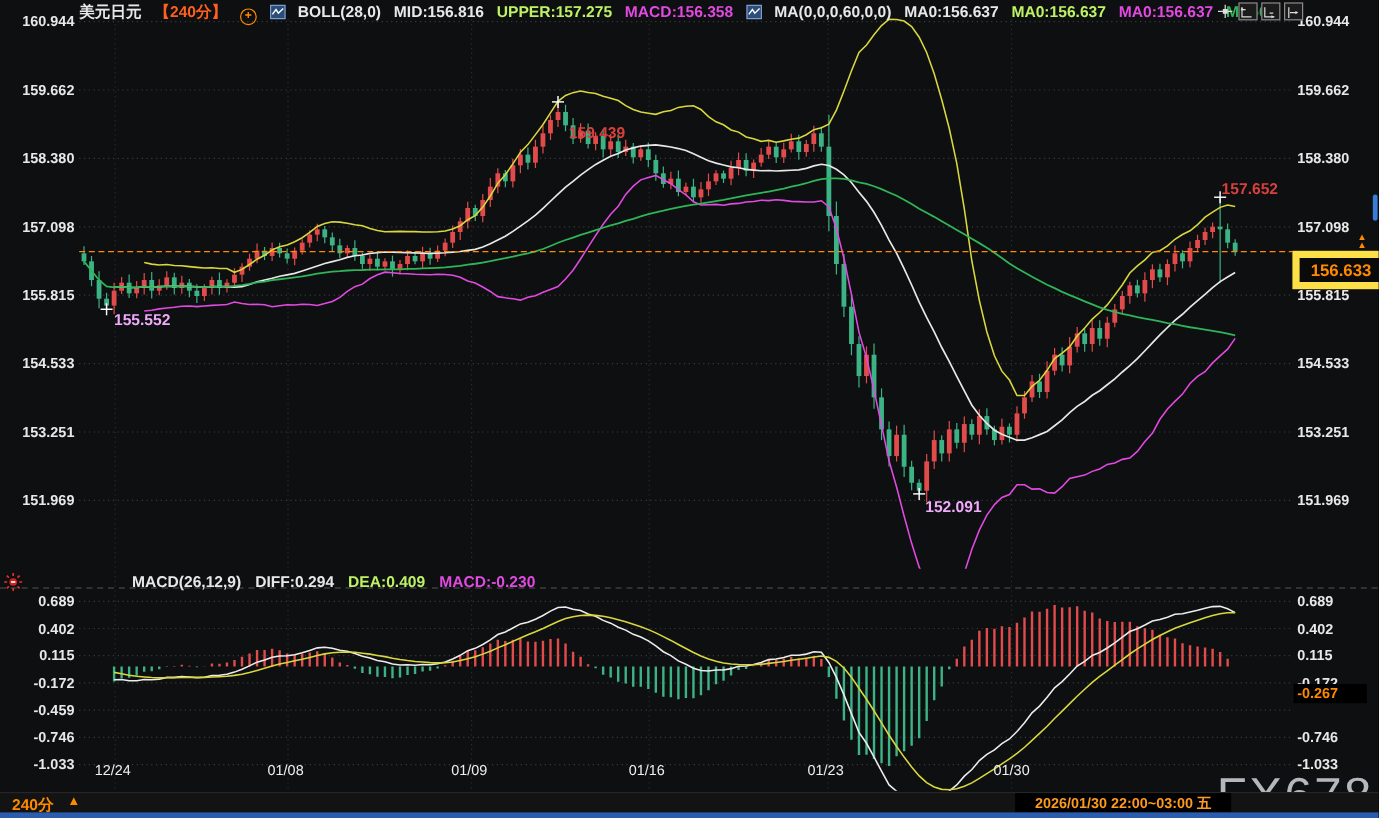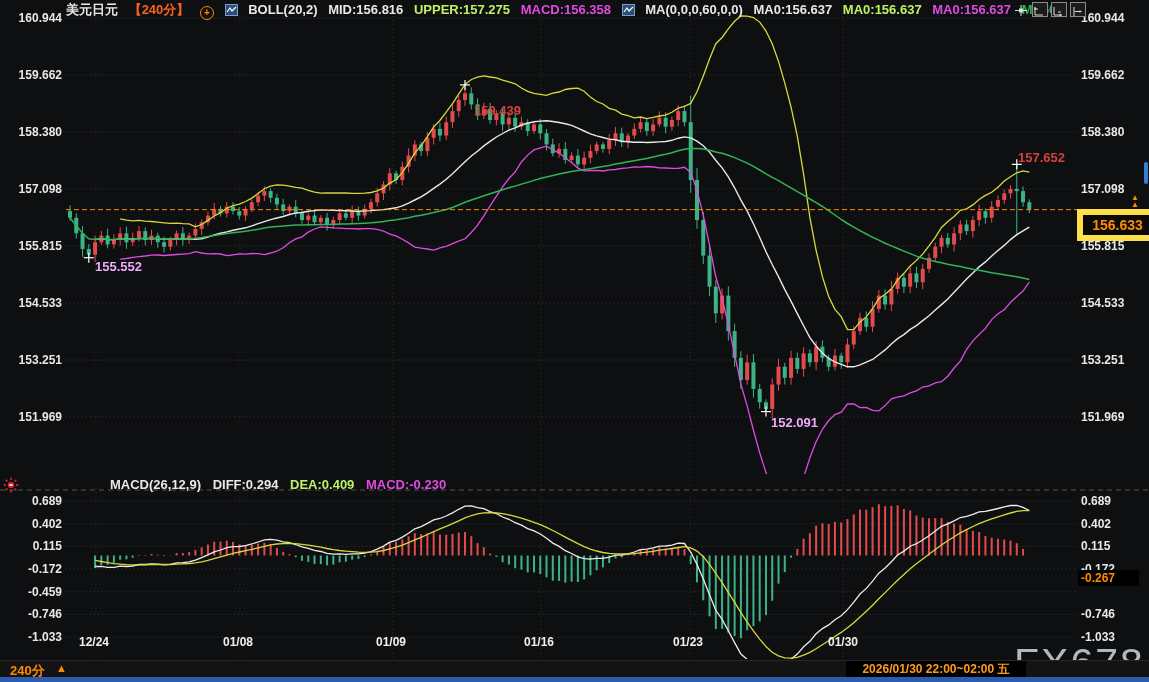--- a/index.html
+++ b/index.html
@@ -30,21 +30,21 @@
                text-align:center;width:14px;}
   .macdhdr{position:absolute;top:477px;left:66px;font-size:13px;font-weight:bold;white-space:nowrap;padding-left:44px;}
   .macdhdr span{margin-right:8px;}
   .alarm{position:absolute;left:3px;top:477px;width:16px;height:16px;}
   .macdhl{position:absolute;left:1078px;top:570px;width:58px;height:16px;background:#000;
           color:#ff8a00;font-size:12px;font-weight:bold;line-height:16px;padding-left:3px;}
   .timebar{position:absolute;left:0;top:660px;width:1149px;height:17px;background:#131313;
            border-top:1px solid #262626;}
   .tflabel{position:absolute;left:10px;top:662px;color:#ff8a00;font-size:13px;font-weight:bold;}
   .tfarrow{position:absolute;left:56px;top:662px;color:#ff8a00;font-size:11px;font-weight:bold;}
-  .tlab{position:absolute;top:635px;color:#f0f0f0;font-size:12px;font-weight:bold;}
+  .tlab{position:absolute;top:635px;color:#f0f0f0;font-size:12px;font-weight:normal;}
   .thl{position:absolute;left:846px;top:661px;width:180px;height:16px;background:#000;
        color:#ff9a1e;font-size:12px;font-weight:bold;line-height:16px;text-align:center;white-space:nowrap;}
   .bluebar{position:absolute;left:0;top:677px;width:1149px;height:5px;background:#2a5db0;}
   .watermark{position:absolute;left:1014px;top:618px;color:#c3c7cd;font-size:41px;font-weight:400;
              letter-spacing:2px;opacity:0.92;margin-top:22px;}
   .sliver{position:absolute;left:1144px;top:162px;width:4px;height:22px;background:#3a7bd5;border-radius:2px;}
 </style>
 </head>
 <body>
 
@@ -580,21 +580,21 @@
   <div class="lbl tickR" style="top:353px">153.251</div>
   <div class="lbl tickR" style="top:410px">151.969</div>
 
   <div class="hdr">
     <span class="c-white">美元日元</span>
     <span class="c-tfo">【240分】</span>
     <span class="plusicon">+</span>
     <span class="mini"><svg width="11" height="10">
           <polyline points="1,7 4,3 6,6 10,2" stroke="#fff" stroke-width="1.2" fill="none"></polyline>
         </svg></span>
-    <span class="c-white">BOLL(20,2)</span>
+    <span class="c-white">BOLL(28,0)</span>
     <span class="c-white">MID:156.816</span>
     <span class="c-yel">UPPER:157.275</span>
     <span class="c-mag">MACD:156.358</span>
     <span class="mini"><svg width="11" height="10">
           <polyline points="1,7 4,3 6,6 10,2" stroke="#fff" stroke-width="1.2" fill="none"></polyline>
         </svg></span>
     <span class="c-white">MA(0,0,0,60,0,0)</span>
     <span class="c-white">MA0:156.637</span>
     <span class="c-yel">MA0:156.637</span>
     <span class="c-mag">MA0:156.637</span>
@@ -684,15 +684,15 @@
 
   <div class="timebar"></div>
   <div class="tflabel">240分</div>
   <div class="tfarrow">▲</div>
   <div class="tlab" style="left:79px">12/24</div>
   <div class="tlab" style="left:223px">01/08</div>
   <div class="tlab" style="left:376px">01/09</div>
   <div class="tlab" style="left:524px">01/16</div>
   <div class="tlab" style="left:673px">01/23</div>
   <div class="tlab" style="left:828px">01/30</div>
-  <div class="thl">2026/01/30 22:00~02:00 五</div>
+  <div class="thl">2026/01/30 22:00~03:00 五</div>
   <div class="bluebar"></div>
 </div>
 
 </body></html>

